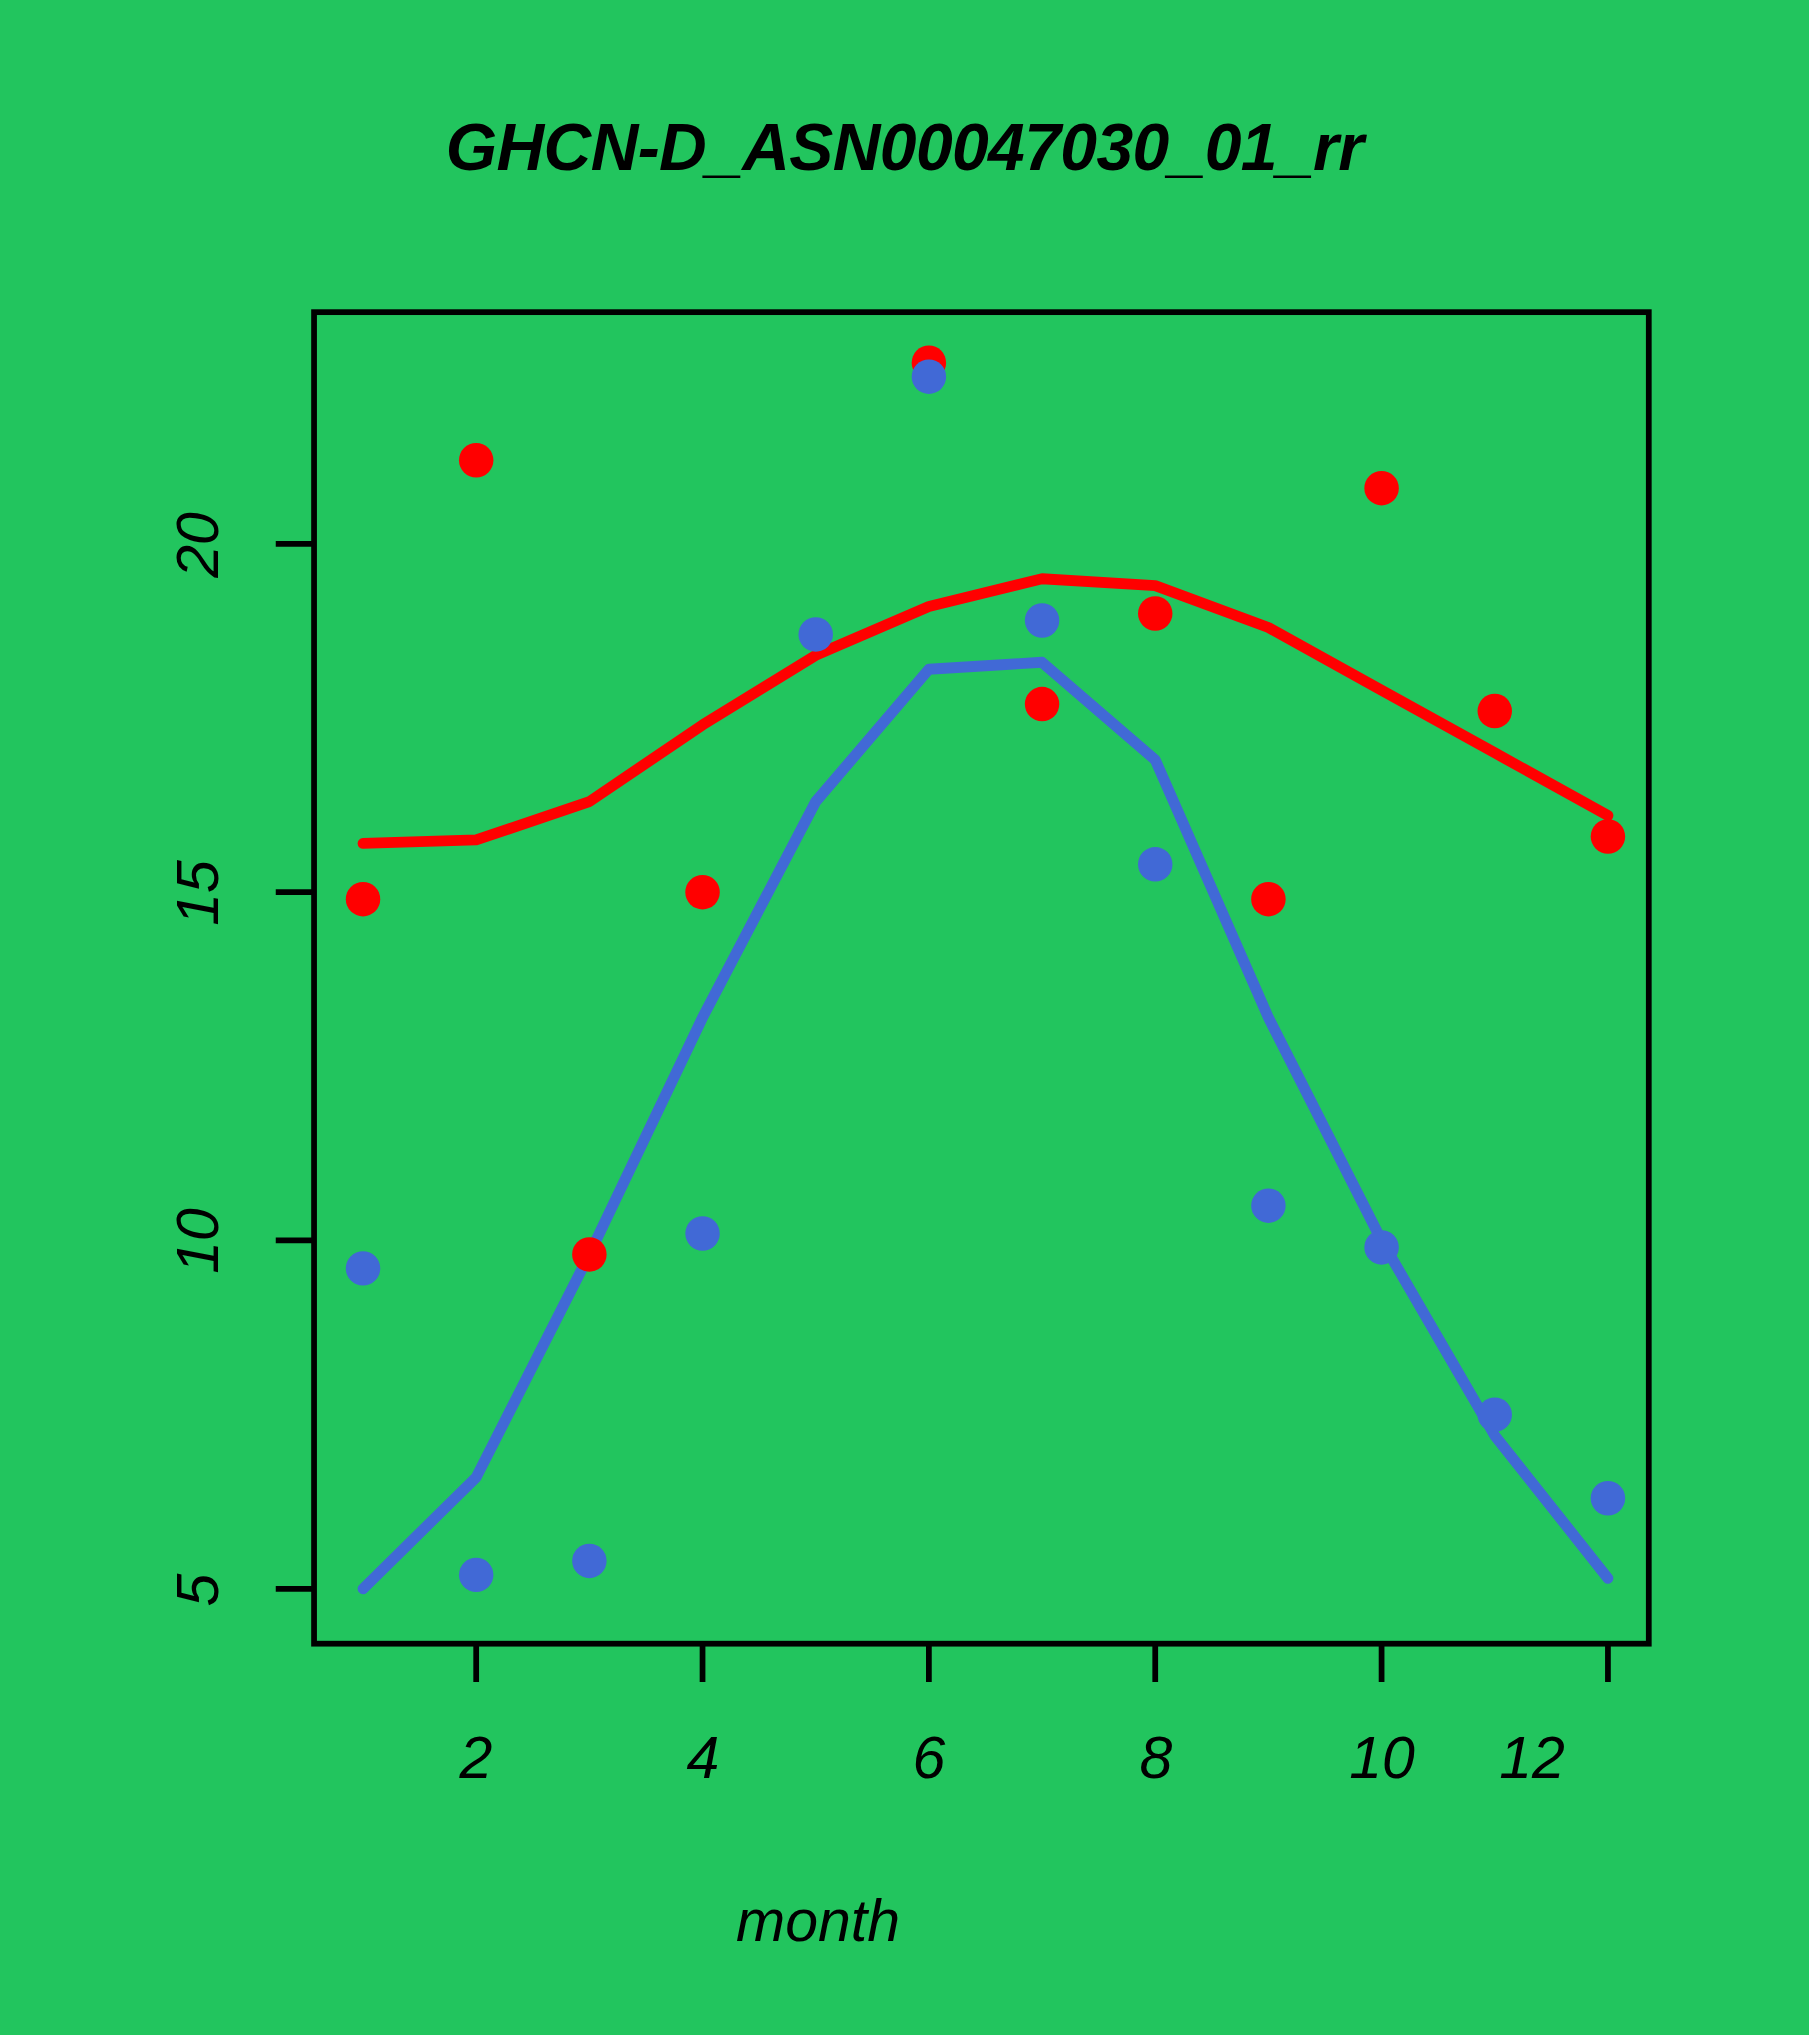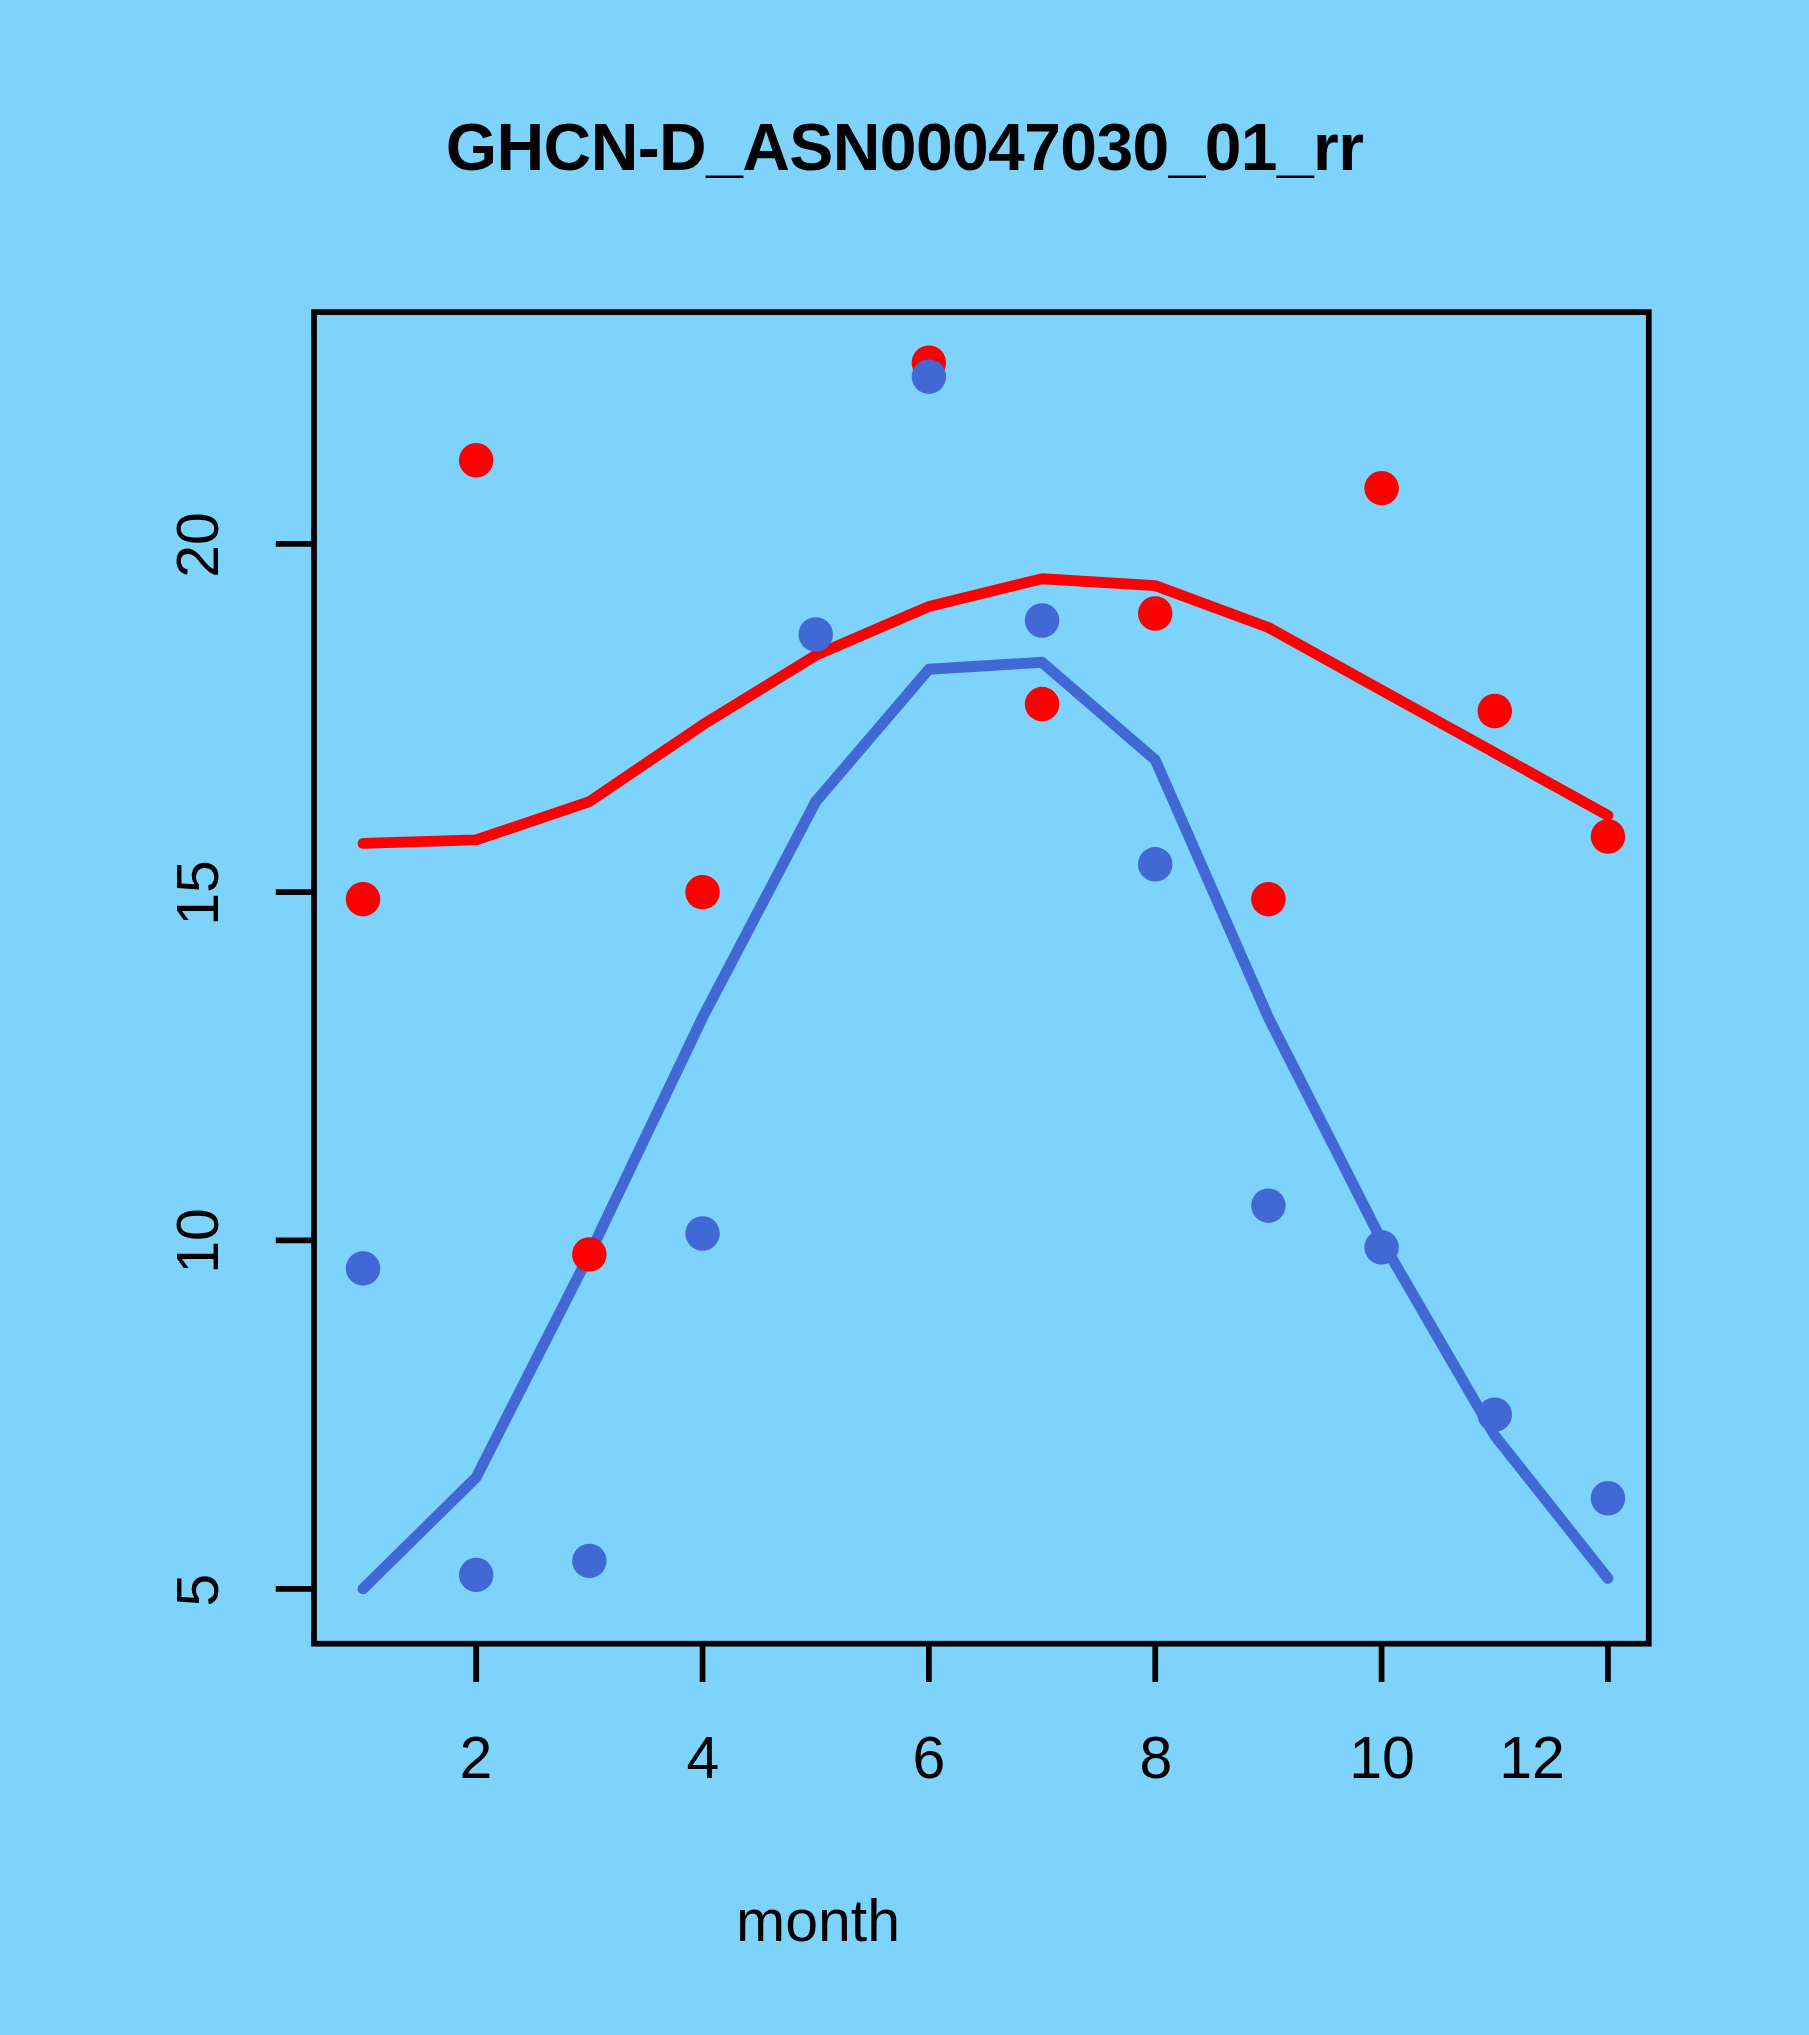--- a/index.html
+++ b/index.html
@@ -10,21 +10,22 @@
   body {
     width: 1809px;
     height: 2035px;
     font-family: "Liberation Sans", sans-serif;
     overflow: hidden;
   }
   #figure {
     position: relative;
     width: 1809px;
     height: 2035px;
-    background: #7dd3fc;
+    background: #22c55e;
+    font-style: italic;
   }
   #chart-title {
     position: absolute;
     left: 0;
     top: 109px;
     width: 1809px;
     text-align: center;
     font-size: 66px;
     font-weight: bold;
     color: #000000;

